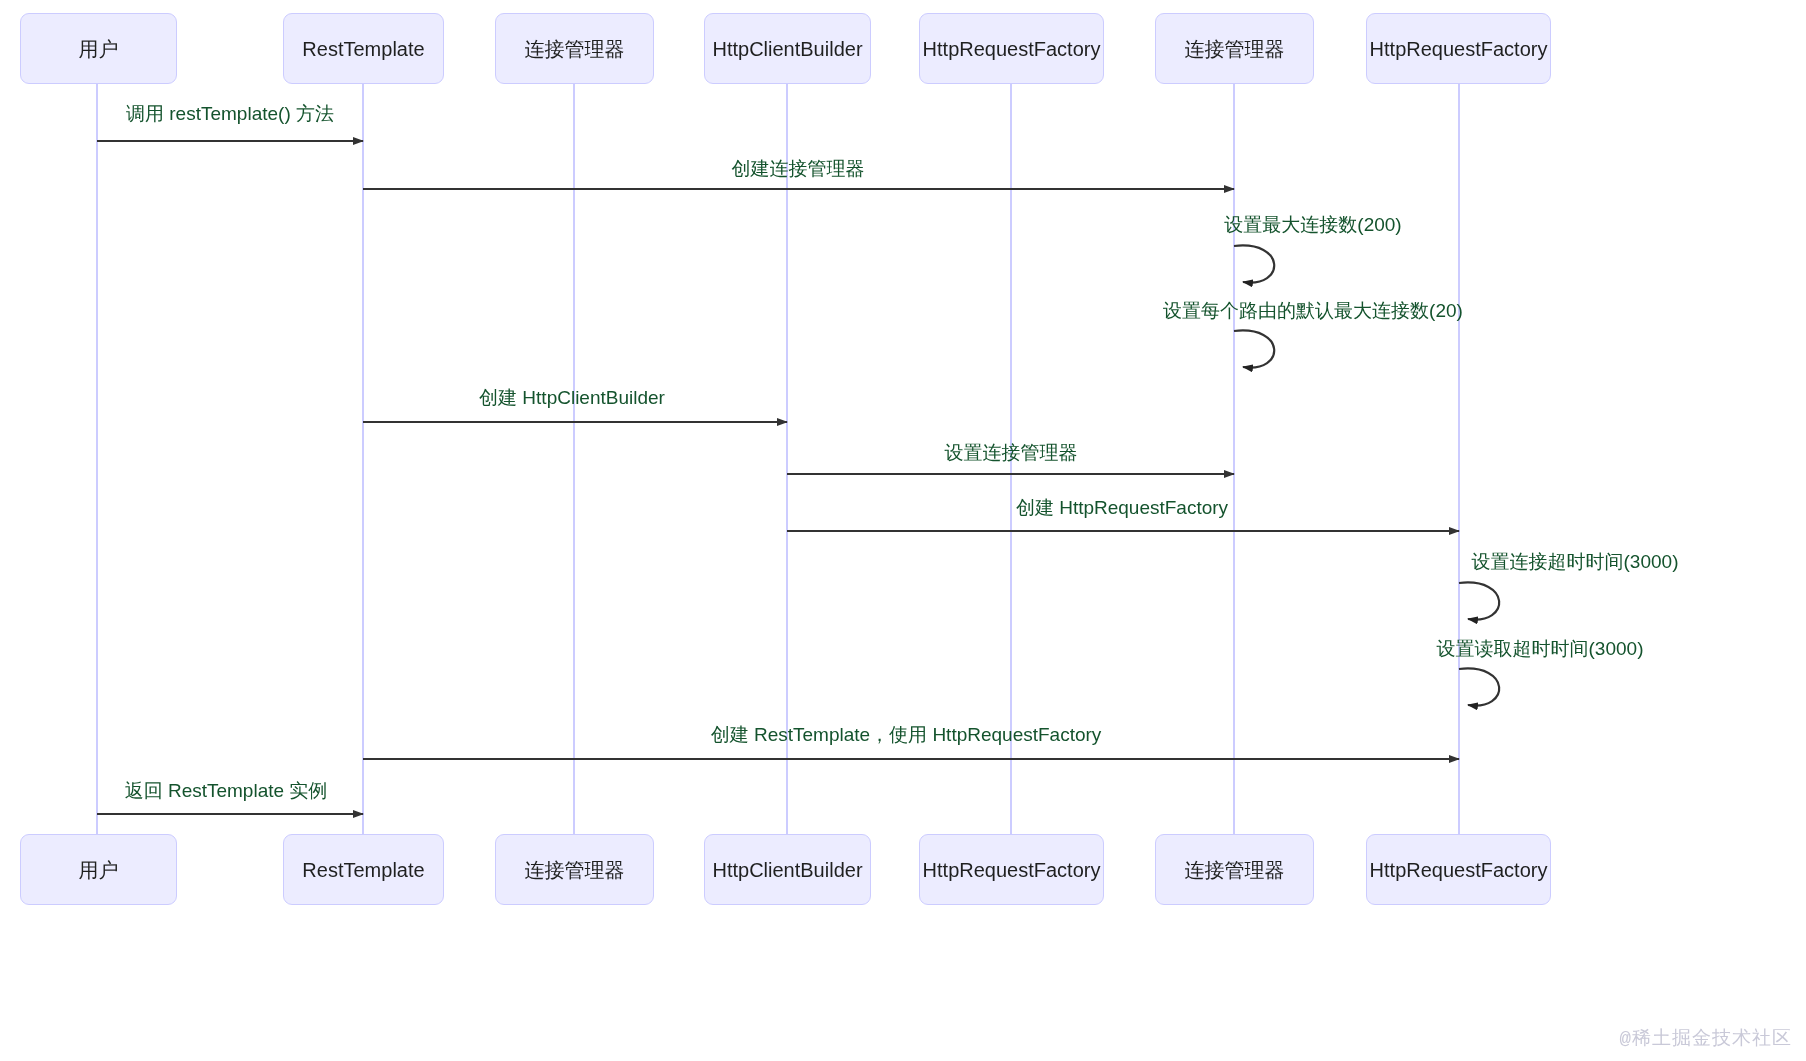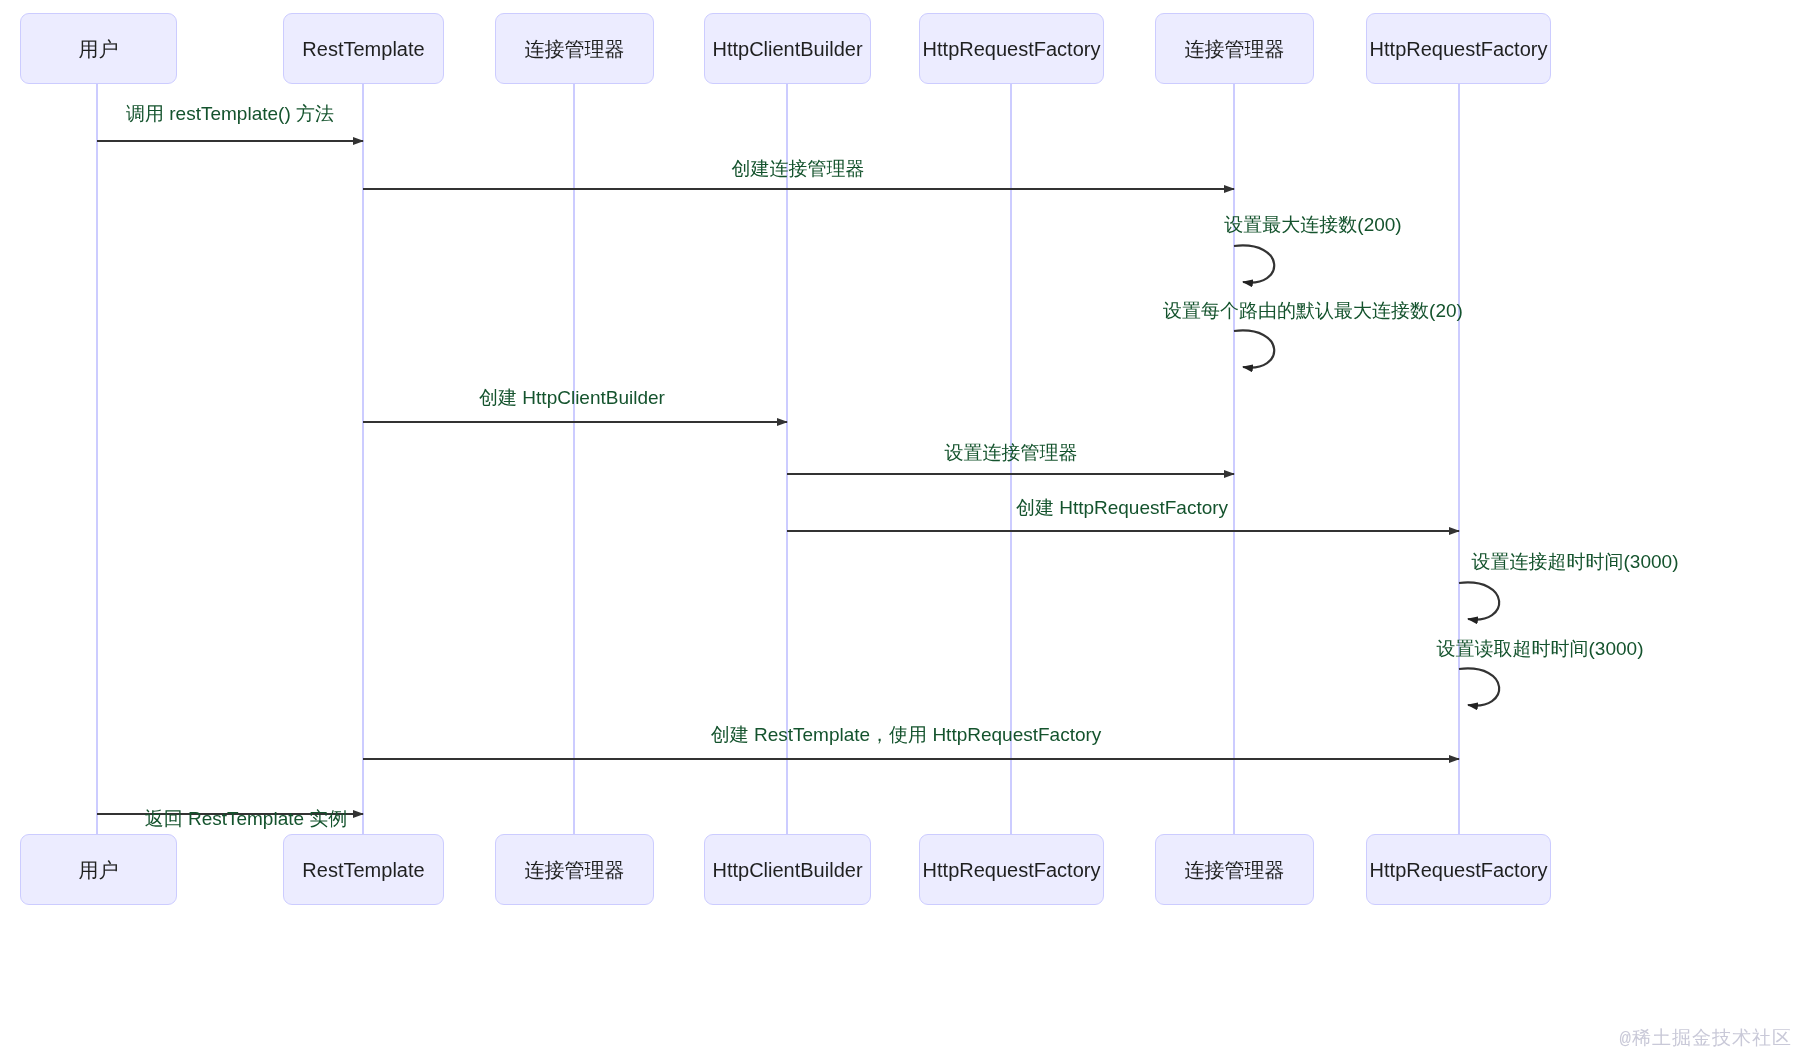--- a/index.html
+++ b/index.html
@@ -114,17 +114,17 @@
       <div class="msg-label" style="left: 230px; top: 104px;">调用 restTemplate() 方法</div>
       <div class="msg-label" style="left: 798px; top: 159px;">创建连接管理器</div>
       <div class="msg-label" style="left: 1313px; top: 215px;">设置最大连接数(200)</div>
       <div class="msg-label" style="left: 1313px; top: 301px;">设置每个路由的默认最大连接数(20)</div>
       <div class="msg-label" style="left: 572px; top: 388px;">创建 HttpClientBuilder</div>
       <div class="msg-label" style="left: 1011px; top: 443px;">设置连接管理器</div>
       <div class="msg-label" style="left: 1122px; top: 498px;">创建 HttpRequestFactory</div>
       <div class="msg-label" style="left: 1540px; top: 552px; margin-left: 35px;">设置连接超时时间(3000)</div>
       <div class="msg-label" style="left: 1540px; top: 639px; text-align: center;">设置读取超时时间(3000)</div>
       <div class="msg-label" style="left: 906px; top: 725px;">创建 RestTemplate，使用 HttpRequestFactory</div>
-      <div class="msg-label" style="left: 246px; top: 781px; margin-top: 28px;">返回 RestTemplate 实例</div>
+      <div class="msg-label" style="left: 226px; top: 781px;">返回 RestTemplate 实例</div>
     </div>
 
   <div class="watermark">@稀土掘金技术社区</div>
 </div>
 
 </body></html>

